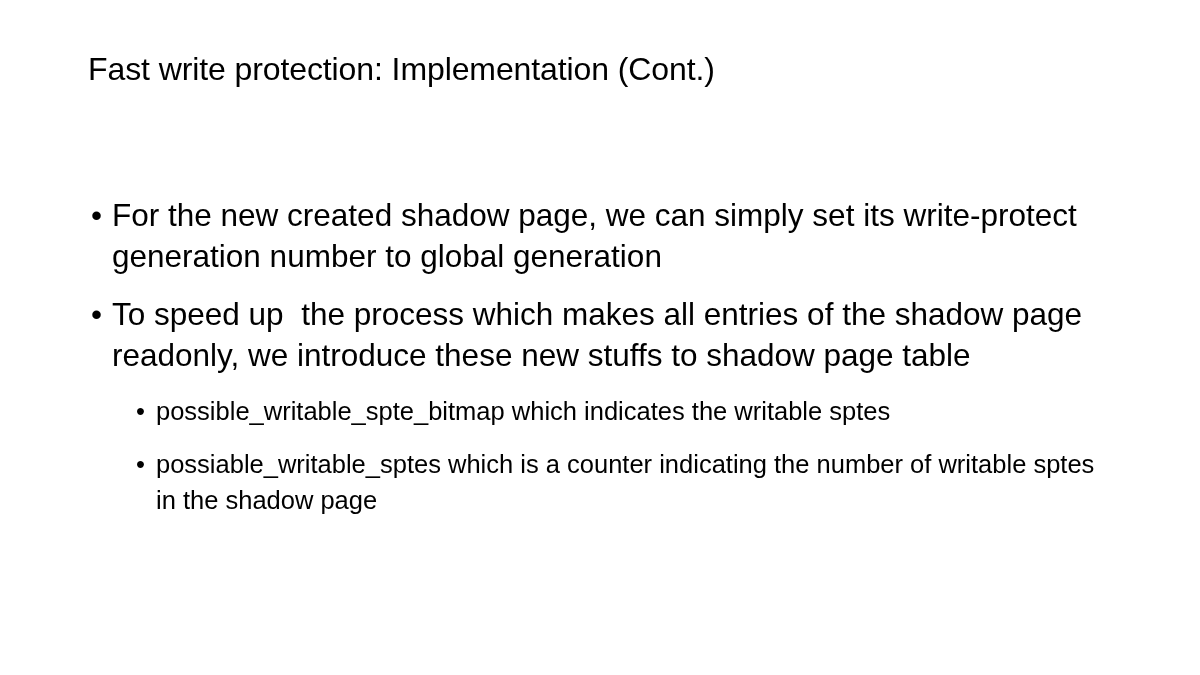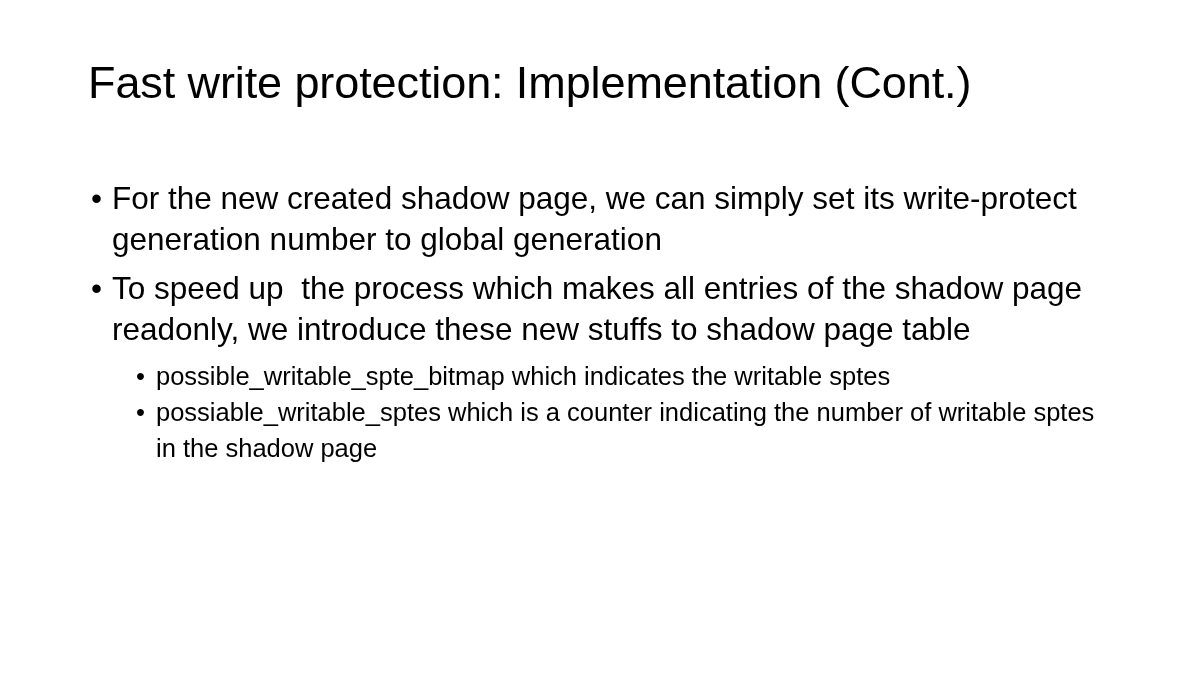--- a/index.html
+++ b/index.html
@@ -13,23 +13,23 @@
   #slide {
     position: relative;
     width: 1200px;
     height: 675px;
     background: #ffffff;
     overflow: hidden;
   }
   #slide-title {
     position: absolute;
     left: 88px;
-    top: 58px;
+    top: 52px;
     width: 1024px;
-    font-size: 45px;
+    font-size: 32px;
     line-height: 1.12;
     font-weight: 400;
     color: #000000;
     letter-spacing: -0.1px;
     white-space: nowrap;
   }
   #body-content {
     position: absolute;
     left: 88px;
     top: 178px;
@@ -73,20 +73,21 @@
     position: absolute;
     left: 2px;
     top: 0;
     font-size: 25.5px;
     line-height: 36px;
     color: #000000;
   }
   .txt {
     display: block;
     white-space: pre-wrap;
+    margin-top: 17px;
   }
 </style>
 </head>
 <body>
 
 <div id="slide">
 
   <div id="slide-title">Fast write protection: Implementation (Cont.)</div>
 
   <div id="body-content">

